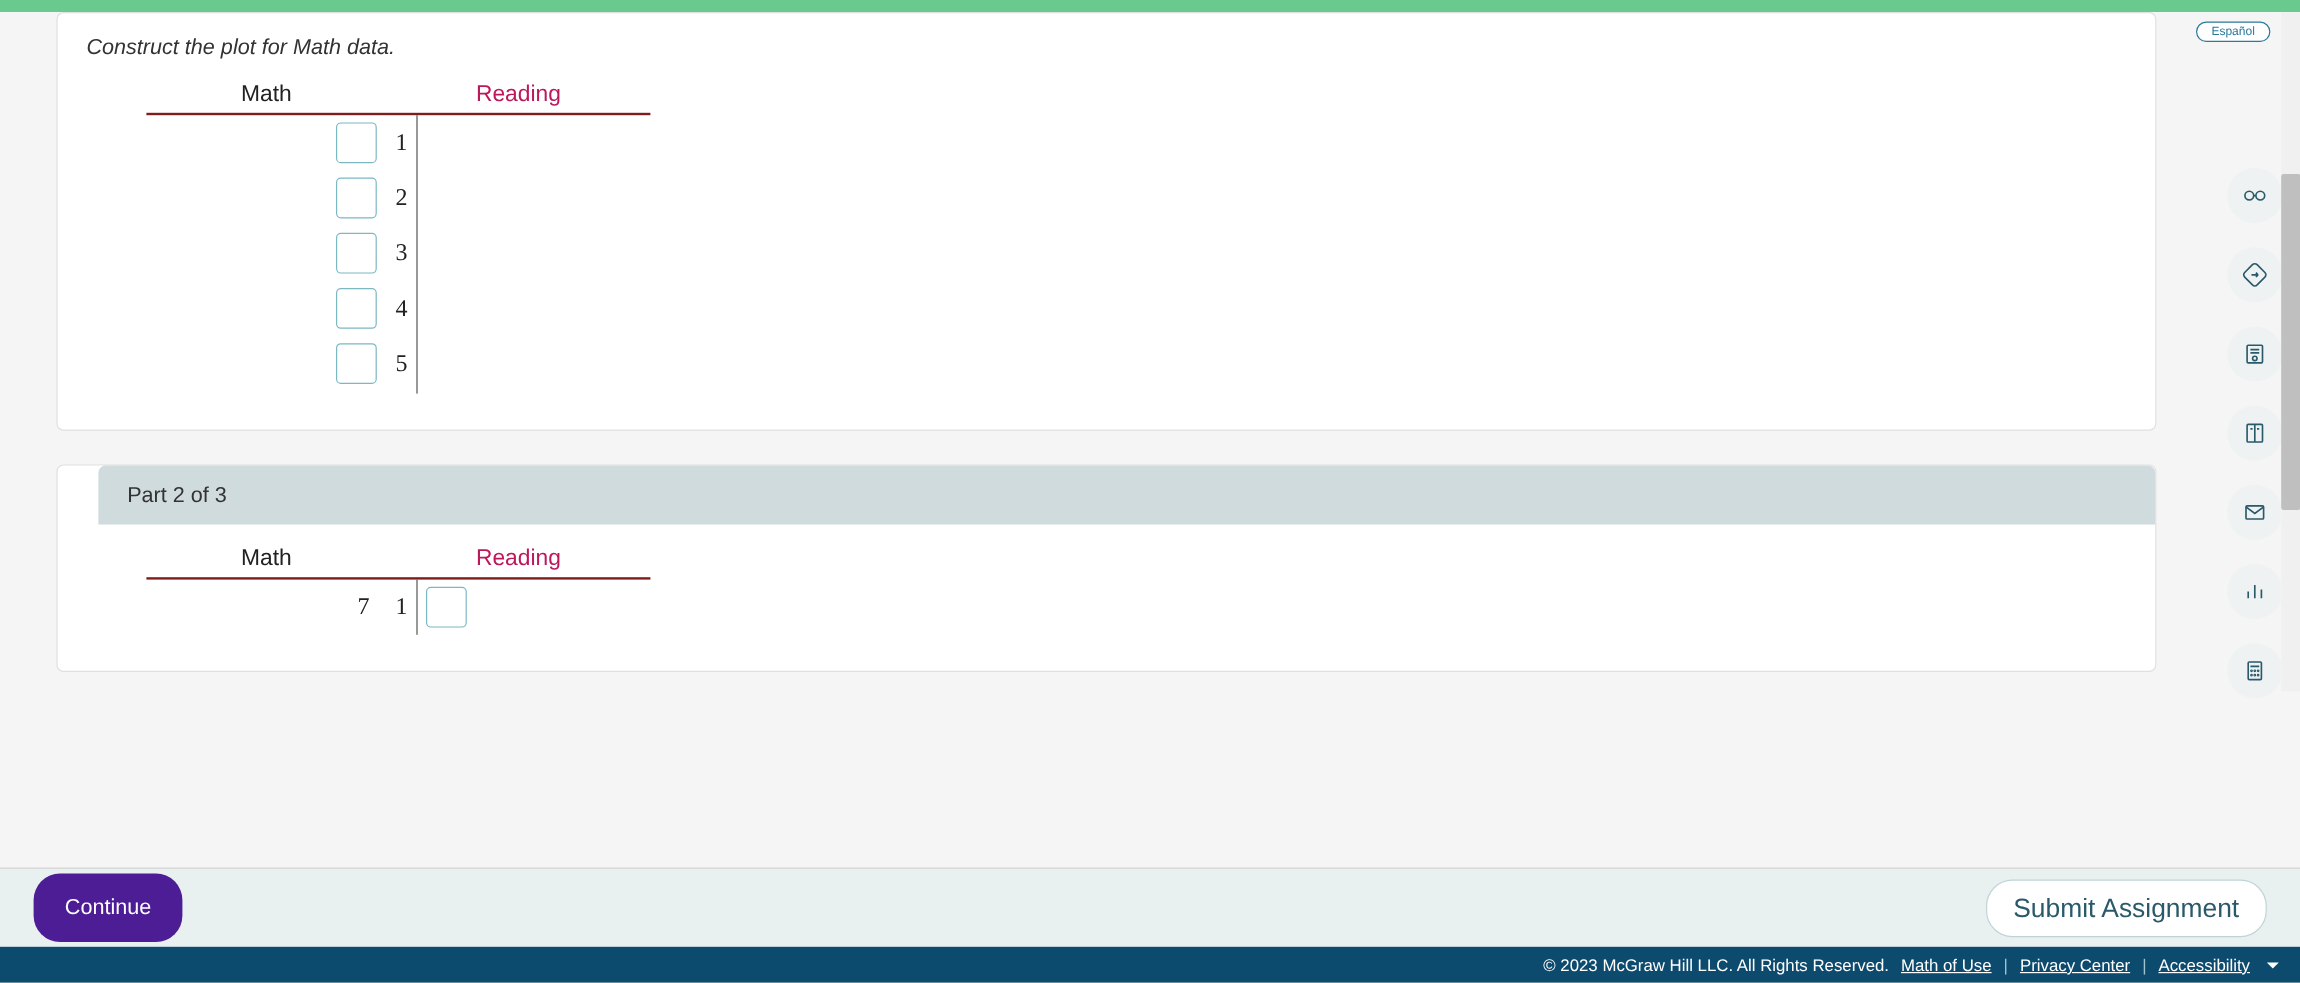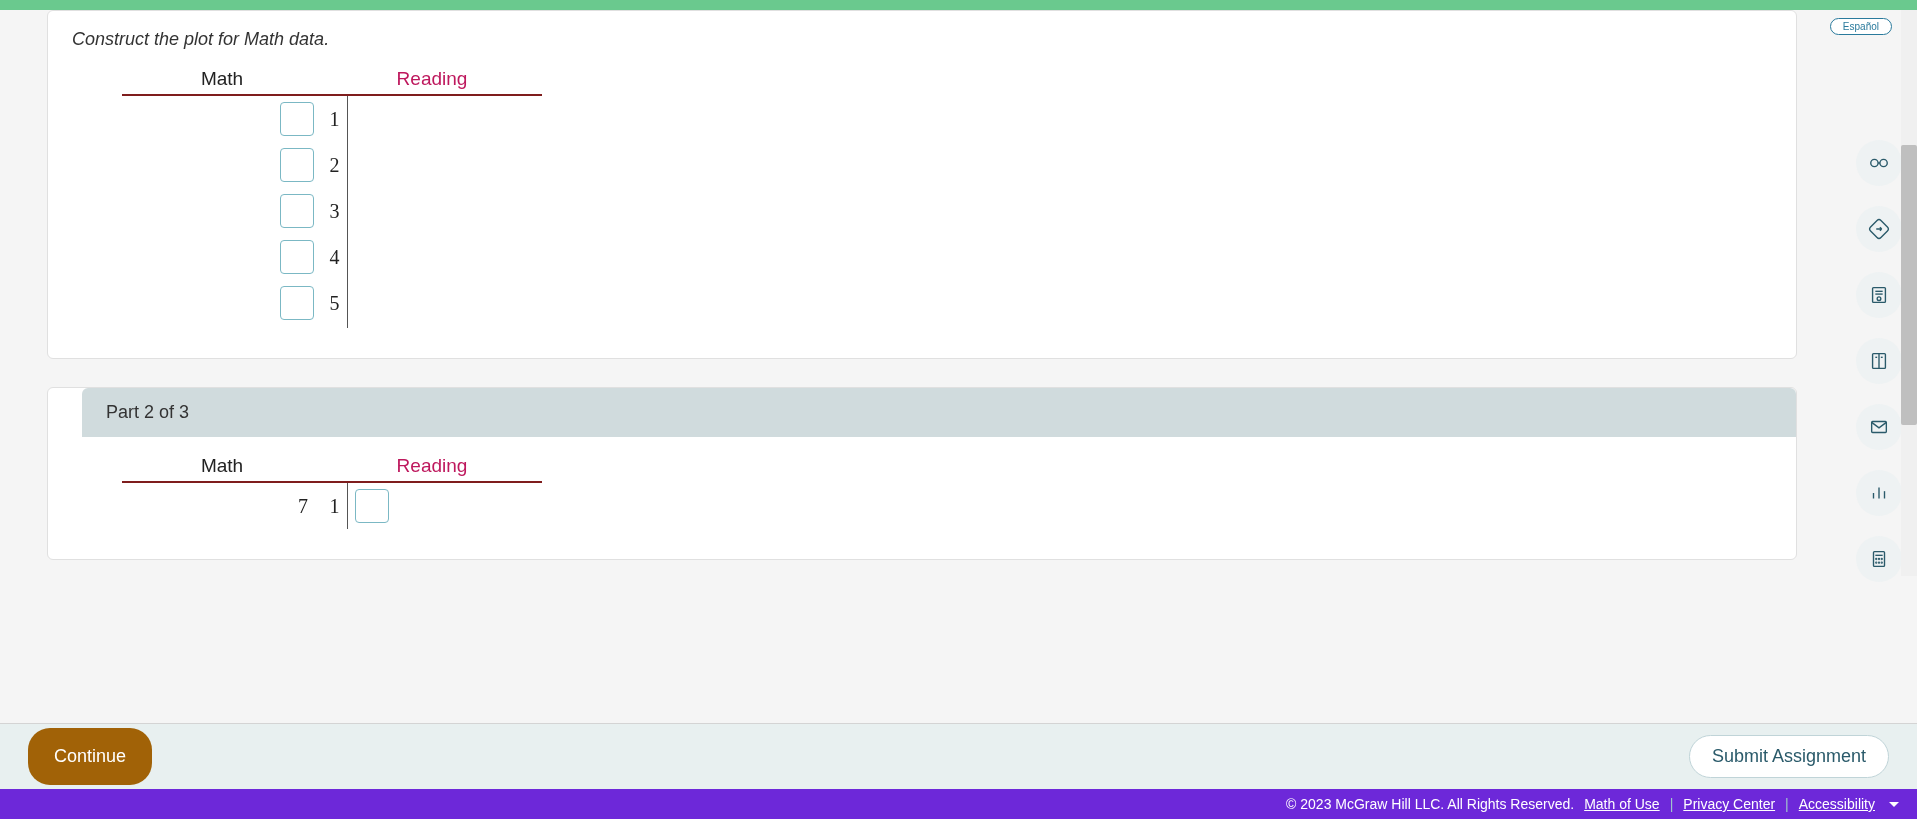--- a/index.html
+++ b/index.html
@@ -168,44 +168,44 @@
       bottom: 30px;
       height: 66px;
       background: #e8f0f0;
       border-top: 1px solid #d4d4d4;
       display: flex;
       align-items: center;
       justify-content: space-between;
       padding: 0 28px;
     }
     .continue-btn {
-      background: #a16207;
+      background: #4c1d95;
       color: white;
       border: none;
       border-radius: 22px;
       padding: 18px 26px;
       font-size: 18px;
       cursor: pointer;
     }
     .submit-btn {
       background: white;
       color: #2a5a6a;
       border: 1px solid #c0d4d8;
       border-radius: 22px;
       padding: 10px 22px;
-      font-size: 18px;
+      font-size: 22px;
       cursor: pointer;
     }
     .footer-bar {
       position: absolute;
       left: 0;
       right: 0;
       bottom: 0;
       height: 30px;
-      background: #6d28d9;
+      background: #0c4a6e;
       color: white;
       display: flex;
       align-items: center;
       justify-content: flex-end;
       padding: 0 18px;
       font-size: 14px;
       gap: 10px;
     }
     .footer-bar .sep { color: #a0c4cc; }
     .footer-bar a { color: white; text-decoration: underline; cursor: pointer; }

